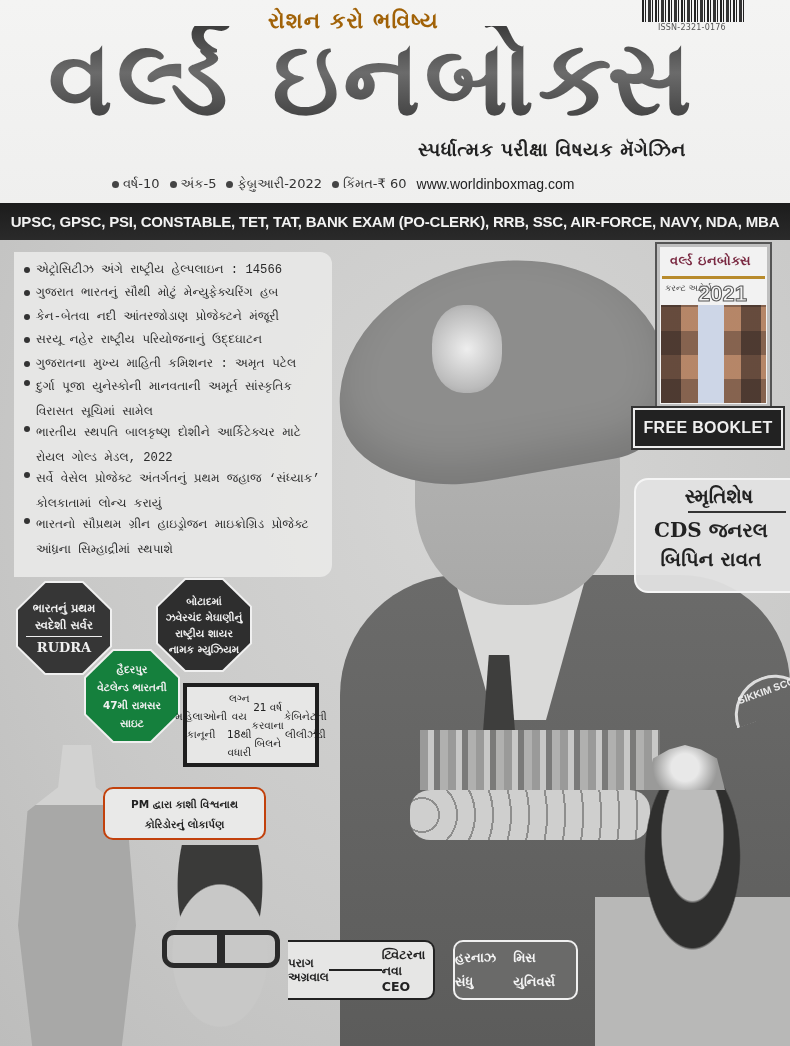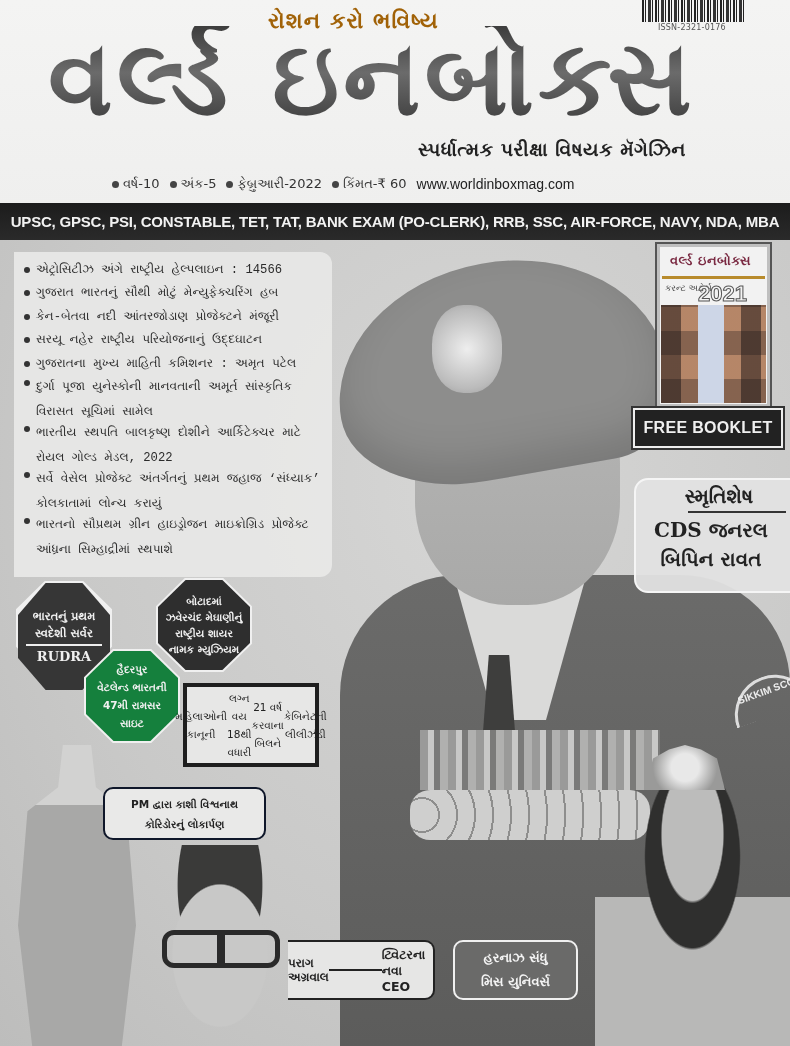--- a/index.html
+++ b/index.html
@@ -160,21 +160,21 @@
     .tribute .rule { width: 98px; height: 2px; background: #333; margin: 3px auto 2px 52px; }
     .tribute .t2 { font-size: 20px; font-weight: bold; color: #222; line-height: 30px; padding-right: 16px; font-family: "DejaVu Serif", serif; }
     .tribute .t3 { font-size: 20px; font-weight: bold; color: #222; line-height: 28px; padding-right: 16px; }
 
     
     .octa {
       clip-path: polygon(30% 0, 70% 0, 100% 30%, 100% 70%, 70% 100%, 30% 100%, 0 70%, 0 30%);
       display: flex; flex-direction: column; align-items: center; justify-content: center;
       color: #f0f0f0; font-weight: bold; text-align: center; font-size: 11.5px; line-height: 17px;
     }
-    .octa-rudra { left: 18px; top: 583px; width: 92px; height: 107px; background: #363636; }
+    .octa-rudra { left: 18px; top: 583px; width: 92px; height: 90px; background: #363636; }
     .octa-rudra .rule { width: 76px; height: 1.5px; background: #eee; margin: 2px 0; }
     .octa-rudra .strong { font-family: "DejaVu Serif", serif; font-size: 13px; }
     .octa-botad { left: 158px; top: 580px; width: 92px; height: 90px; background: #2e2e2e; font-size: 10.5px; line-height: 16px; }
     .octa-haider { left: 86px; top: 651px; width: 92px; height: 90px; background: #15803d; font-size: 10.5px; line-height: 18px; }
     .octa-wrap-1 { left: 16px; top: 581px; width: 96px; height: 94px; background: #f0f0f0; }
     .octa-wrap-2 { left: 156px; top: 578px; width: 96px; height: 94px; background: #f0f0f0; }
     .octa-wrap-3 { left: 84px; top: 649px; width: 96px; height: 94px; background: #f0f0f0; }
 
     
     .marriage {
@@ -185,21 +185,21 @@
     }
 
     
     .pm-figure {
       left: 18px; top: 745px; width: 118px; height: 301px;
       background: linear-gradient(180deg, #d2d2d1 0 20%, #a8a8a7 20% 100%);
       clip-path: polygon(38% 0, 62% 0, 66% 14%, 92% 22%, 100% 60%, 88% 100%, 12% 100%, 0 60%, 8% 22%, 34% 14%);
     }
     .pm-callout {
       left: 103px; top: 787px; width: 163px; height: 53px;
-      background: #e9e9e8; border: 2px solid #0f172a; border-radius: 10px;
+      background: #e9e9e8; border: 2px solid #c2410c; border-radius: 10px;
       display: flex; flex-direction: column; align-items: center; justify-content: center;
       font-size: 10.5px; line-height: 20px; color: #222; font-weight: bold;
     }
 
     
     .parag-figure {
       left: 146px; top: 845px; width: 148px; height: 201px;
       background: radial-gradient(ellipse at 50% 55%, #c8c8c7 0 45%, transparent 46%),
                   radial-gradient(ellipse at 50% 20%, #3a3a39 0 40%, transparent 41%);
     }
@@ -215,21 +215,21 @@
       color: #222; font-weight: bold;
     }
     .parag-callout .n { font-size: 12px; }
     .parag-callout .rule { width: 104px; height: 1.5px; background: #222; margin: 4px 0; }
     .parag-callout .r { font-size: 12.5px; }
 
     
     .harnaaz-callout {
       left: 453px; top: 940px; width: 125px; height: 60px;
       background: #6a6a69; border: 2px solid #f0f0f0; border-radius: 10px;
-      display: flex; flex-direction: column; align-items: center; justify-content: center;
+      display: flex; flex-direction: row; align-items: center; justify-content: center;
       color: #f4f4f4; font-weight: bold; font-size: 13px; line-height: 24px;
     }
     .harnaaz-figure {
       left: 595px; top: 775px; width: 195px; height: 271px;
       background:
         radial-gradient(ellipse at 50% 22%, #bcbcbb 0 22%, transparent 23%),
         radial-gradient(ellipse at 50% 30%, #2f2f2e 0 34%, transparent 35%),
         linear-gradient(180deg, transparent 45%, #b8b8b7 45%);
       border-radius: 40% 40% 0 0;
     }

